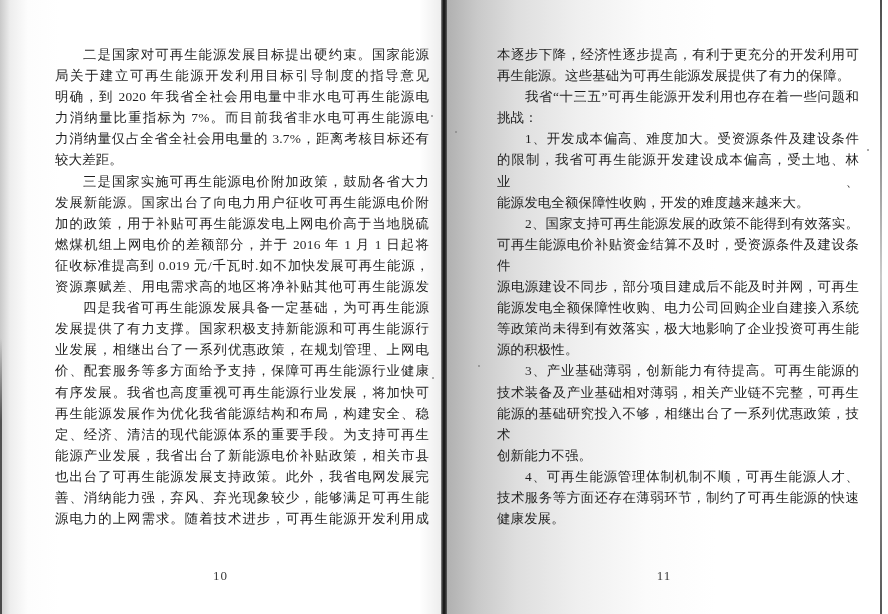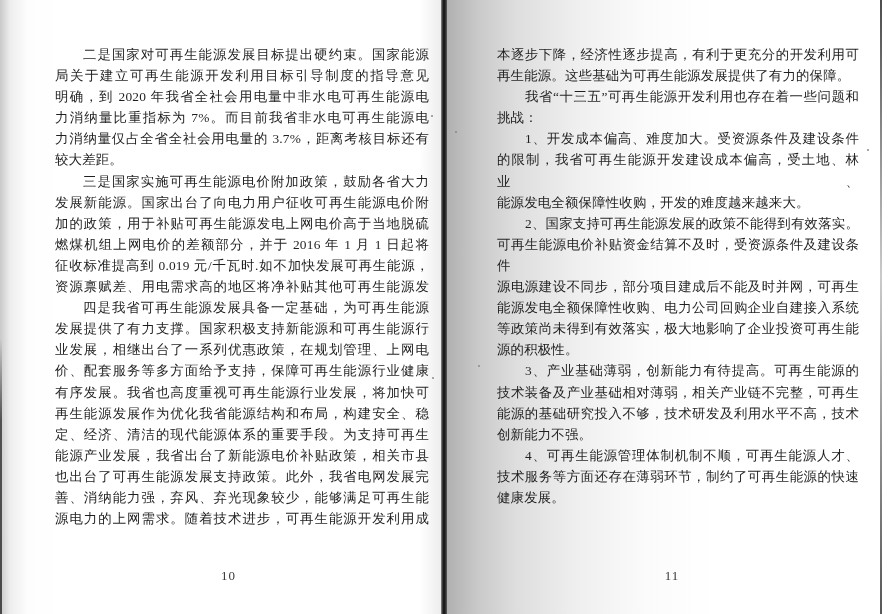--- a/index.html
+++ b/index.html
@@ -57,21 +57,21 @@
     width:100%;
     text-align:justify;
     -webkit-text-align-last:justify;
     text-align-last:justify;
   }
   .line.last{text-align-last:left;-webkit-text-align-last:left;}
   .line.indent{text-indent:28px;}
   .line b{font-weight:400;}
   .page-number{
     position:absolute;top:568px;left:0;width:100%;
-    text-align:center;font-size:13px;color:#3a3a3a;letter-spacing:1px;padding-left:8px;
+    text-align:center;font-size:13px;color:#3a3a3a;letter-spacing:1px;
   }
   
   .speck{position:absolute;border-radius:50%;background:#8a8a8a;}
 </style>
 </head>
 <body>
 
 <div class="scan">
 
   <div class="page-left">
@@ -116,21 +116,21 @@
         <div class="line">的限制，我省可再生能源开发建设成本偏高，受土地、林业、</div>
         <div class="line last">能源发电全额保障性收购，开发的难度越来越来大。</div>
         <div class="line indent">2、国家支持可再生能源发展的政策不能得到有效落实。</div>
         <div class="line">可再生能源电价补贴资金结算不及时，受资源条件及建设条件</div>
         <div class="line">源电源建设不同步，部分项目建成后不能及时并网，可再生</div>
         <div class="line">能源发电全额保障性收购、电力公司回购企业自建接入系统</div>
         <div class="line">等政策尚未得到有效落实，极大地影响了企业投资可再生能</div>
         <div class="line last">源的积极性。</div>
         <div class="line indent">3、产业基础薄弱，创新能力有待提高。可再生能源的</div>
         <div class="line">技术装备及产业基础相对薄弱，相关产业链不完整，可再生</div>
-        <div class="line">能源的基础研究投入不够，技术研发及利用水平不高，技术</div>
+        <div class="line">能源的基础研究投入不够，相继出台了一系列优惠政策，技术</div>
         <div class="line last">创新能力不强。</div>
         <div class="line indent">4、可再生能源管理体制机制不顺，可再生能源人才、</div>
         <div class="line">技术服务等方面还存在薄弱环节，制约了可再生能源的快速</div>
         <div class="line last">健康发展。</div>
       </div>
     <div class="page-number">11</div>
   </div>
 
   <div class="right-edge-line"></div>
 

